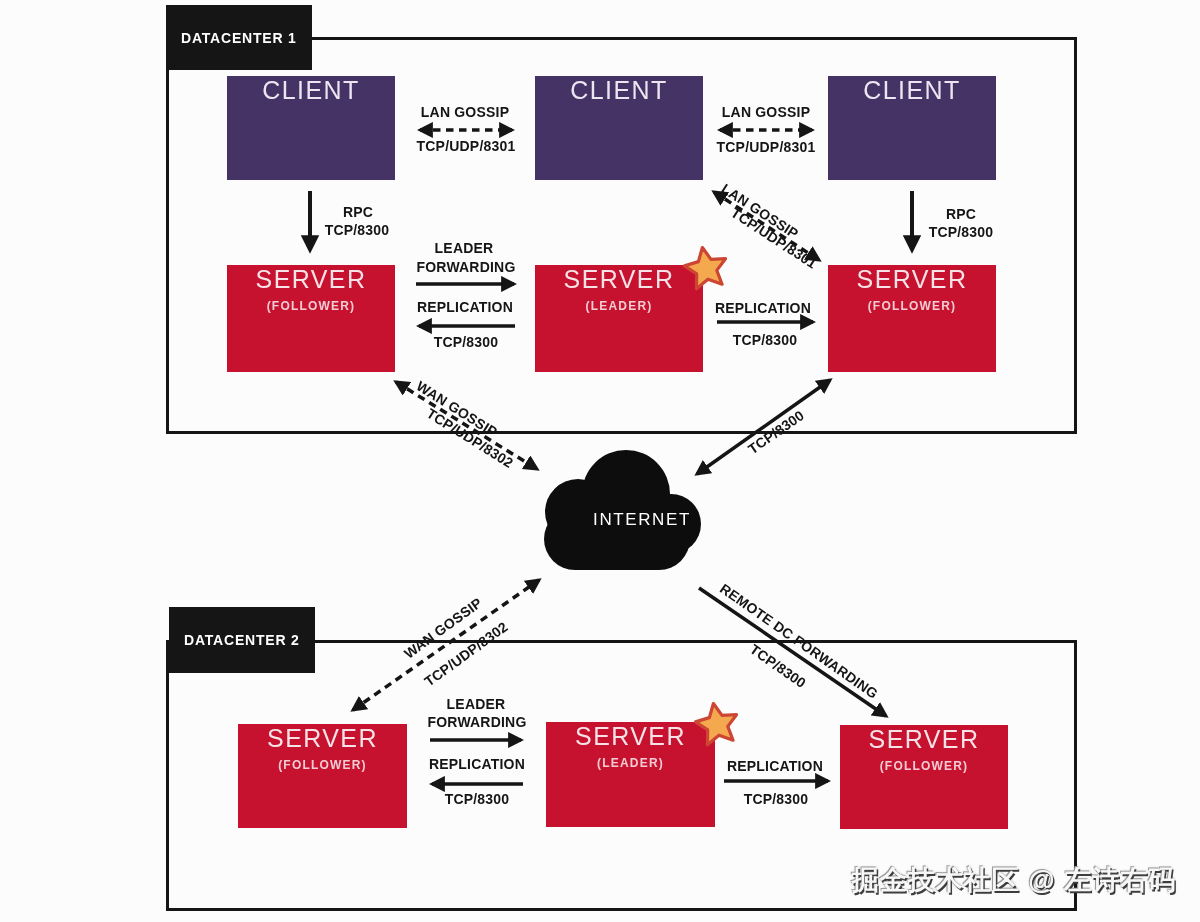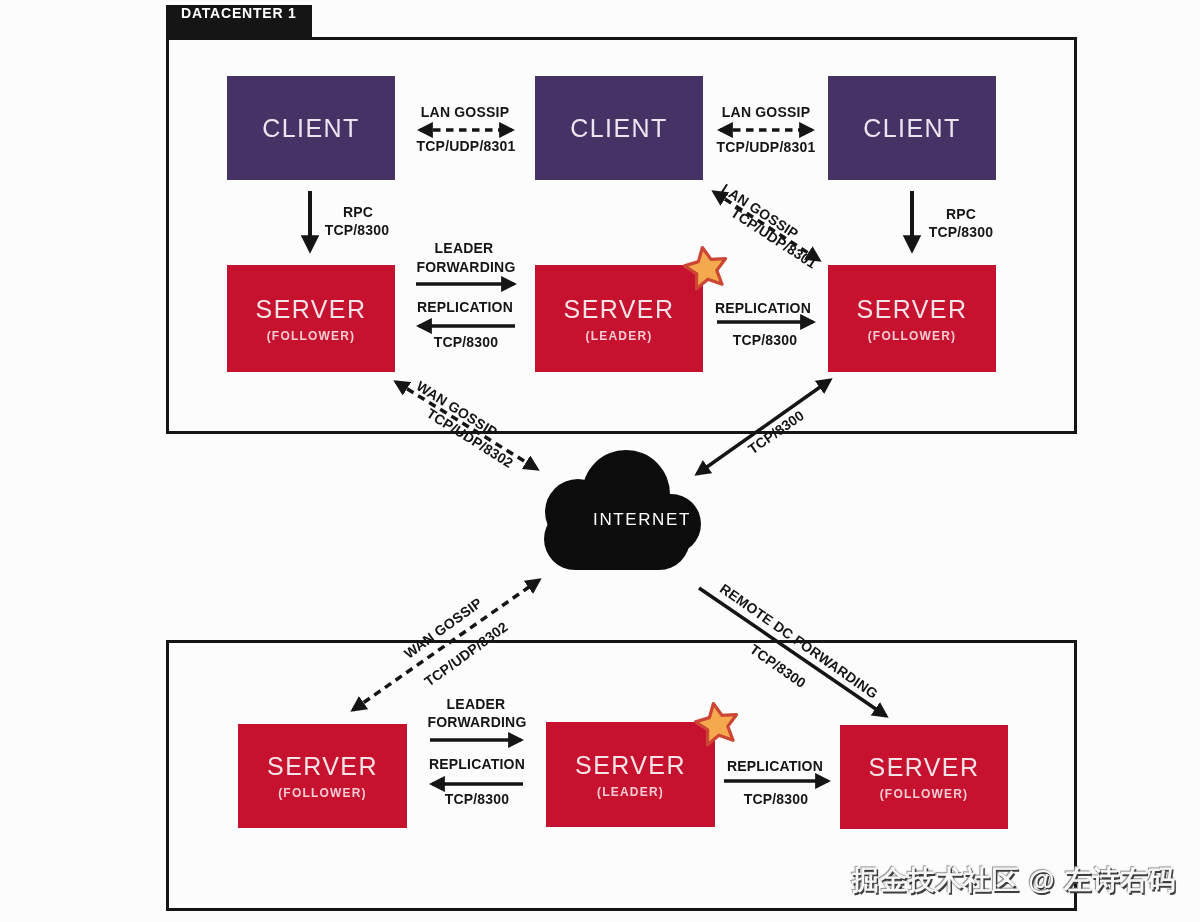--- a/index.html
+++ b/index.html
@@ -4,24 +4,24 @@
 <style>
   html,body{margin:0;padding:0;background:#ffffff;}
   .canvas{
     position:relative;width:1200px;height:922px;background:#fcfcfc;overflow:hidden;
     font-family:"Liberation Sans", sans-serif;
   }
   .dc-frame{position:absolute;border:3px solid #151515;background:transparent;}
   .dc-tag{
     position:absolute;background:#151515;color:#ffffff;
     font-size:14px;font-weight:700;letter-spacing:0.8px;
-    display:flex;padding:0 15px;
+    display:flex;align-items:center;padding:16px 15px;
   }
   .box{
-    position:absolute;display:flex;flex-direction:column;align-items:center;justify-content:center;
+    position:absolute;display:flex;flex-direction:column;align-items:center;justify-content:flex-start;
     text-align:center;
   }
   .client{background:#463366;}
   .server{background:#c6122f;}
   .box-title{font-size:25px;font-weight:400;letter-spacing:1.4px;color:#ece6f2;}
   .server .box-title{color:#f7e3e7;}
   .box-sub{font-size:12px;font-weight:700;letter-spacing:1.2px;margin-top:5px;color:#f3ccd4;}
   .lbl{
     position:absolute;font-size:14px;font-weight:700;color:#151515;white-space:nowrap;
     transform:translate(-50%,-50%);letter-spacing:0.2px;
@@ -45,20 +45,23 @@
 <body>
 
 <div class="canvas">
 
   <div class="dc-frame" style="left:166px;top:37px;width:905px;height:391px;"></div>
   <div class="dc-tag" style="left:166px;top:5px;height:33px;">
     <span>DATACENTER 1</span>
   </div>
 
   <div class="dc-frame" style="left:166px;top:640px;width:905px;height:265px;"></div>
+  <div class="dc-tag" style="left:169px;top:607px;height:34px;">
+    <span>DATACENTER 2</span>
+  </div>
 
   <svg class="arrows" width="1200" height="922" viewBox="0 0 1200 922">
     <defs>
       <marker id="ah" viewBox="0 0 10 10" refX="8" refY="5" markerWidth="4.6" markerHeight="4.6" orient="auto-start-reverse">
         <path d="M0,0 L10,5 L0,10 Z" fill="#151515"></path>
       </marker>
     </defs>
     <g stroke="#151515" stroke-width="3.5" fill="none">
       <line x1="420" y1="130" x2="512" y2="130" stroke-dasharray="7.5 5.5" marker-start="url(#ah)" marker-end="url(#ah)"></line>
       <line x1="720" y1="130" x2="812" y2="130" stroke-dasharray="7.5 5.5" marker-start="url(#ah)" marker-end="url(#ah)"></line>

